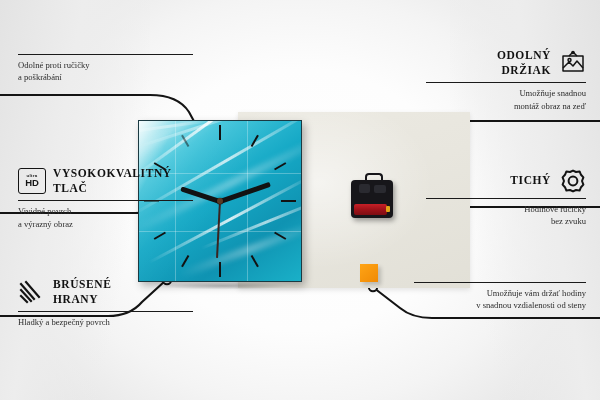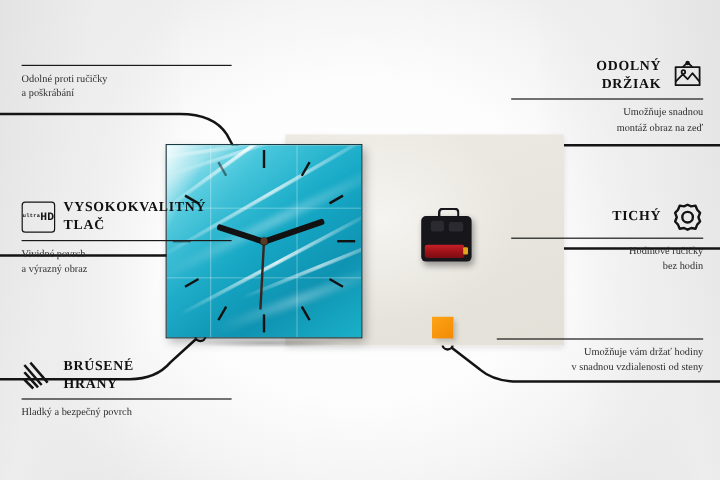--- a/index.html
+++ b/index.html
@@ -83,28 +83,28 @@
   .feat.right{text-align:right;}
   .feat .head{display:flex;align-items:center;gap:9px;}
   .feat.right .head{flex-direction:row-reverse;}
   .feat .title{font-size:11.5px;font-weight:bold;letter-spacing:.6px;line-height:1.32;color:#111;
     font-family:"Liberation Serif", serif;text-transform:uppercase;}
   .feat .rule{height:1px;background:#1a1a1a;margin:4px 0 4px;}
   .feat .desc{font-size:8.6px;line-height:1.42;color:#2c2c2c;font-family:"Liberation Serif", serif;}
   .ic{width:26px;height:26px;flex:0 0 26px;display:block;}
   .ic svg{display:block;width:26px;height:26px;}
   .hdbox{width:26px;height:24px;border:1.6px solid #141414;border-radius:3px;
-    display:flex;flex-direction:row;align-items:center;justify-content:center;
-    font-family:Liberation Mono, monospace;}
+    display:flex;flex-direction:column;align-items:center;justify-content:center;
+    font-family:Liberation Sans, sans-serif;}
   .hdbox .u{font-size:4.4px;font-weight:bold;letter-spacing:.3px;line-height:1;color:#141414;}
   .hdbox .h{font-size:9.5px;font-weight:bold;line-height:1.05;color:#141414;}
 
   #f1{left:18px;top:50px;}
   #f2{left:18px;top:166px;}
-  #f3{left:18px;top:277px;margin-top:21px;}
+  #f3{left:18px;top:277px;}
   #f4{right:14px;top:48px;width:160px;}
   #f5{right:14px;top:168px;width:160px;}
   #f6{right:14px;top:278px;width:172px;}
 </style>
 </head>
 <body>
 
 <div id="stage">
 
   <div class="bg-base"></div>
@@ -244,21 +244,21 @@
         <svg viewBox="0 0 26 26">
             <g fill="none" stroke="#141414" stroke-width="2" stroke-linejoin="round">
           <path d="M13 2.6 L16 4 L19.6 3.4 L21 6.8 L23.4 9.4 L22 13 L23.4 16.6 L21 19.2 L19.6 22.6 L16 22 L13 23.4 L10 22 L6.4 22.6 L5 19.2 L2.6 16.6 L4 13 L2.6 9.4 L5 6.8 L6.4 3.4 L10 4 Z"></path>
           <circle cx="13" cy="13" r="4.4"></circle>
         </g>
           </svg>
       </span>
       <span class="title"><span>TICHÝ</span><br></span>
     </div>
     <div class="rule"></div>
-    <div class="desc"><span>Hodinové ručičky</span><br><span>bez hodin</span></div>
+    <div class="desc"><span>Hodinové ručičky</span><br><span>bez zvuku</span></div>
   </div>
 
   <div class="feat right" id="f6">
     <div class="rule"></div>
     <div class="desc"><span>Umožňuje vám držať hodiny</span><br><span>v snadnou vzdialenosti od steny</span></div>
   </div>
 
 </div>
 
 </body></html>

